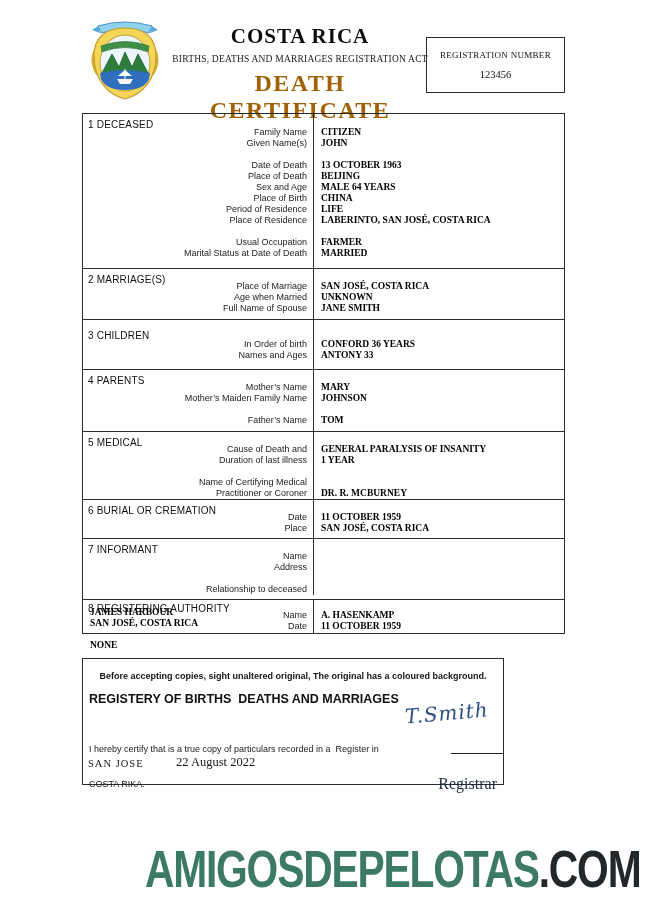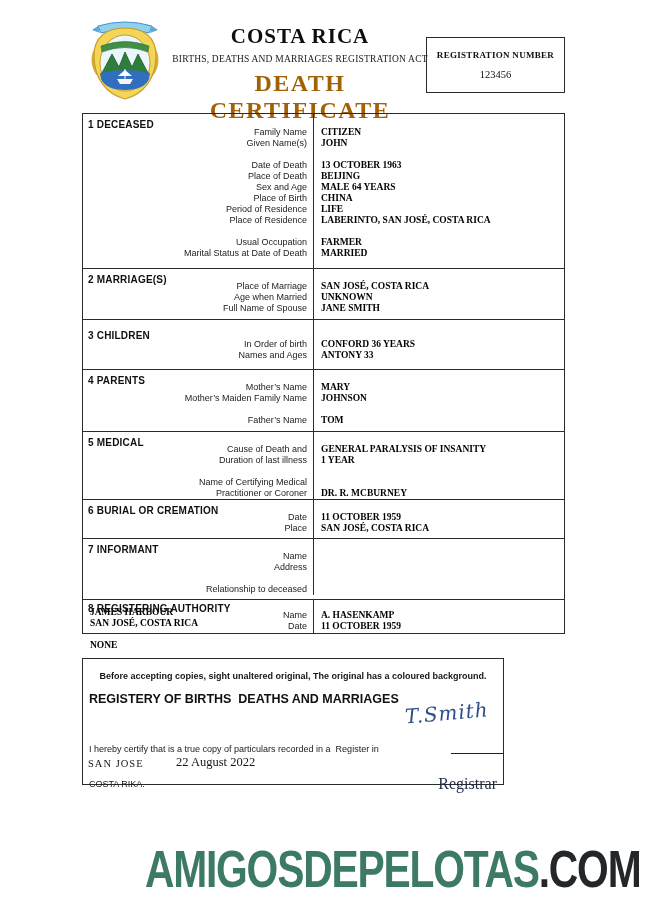--- a/index.html
+++ b/index.html
@@ -22,37 +22,37 @@
   }
   .doc-title {
     font-family:"Liberation Serif", serif; font-weight:bold; font-size:24px;
     letter-spacing:1.5px; margin-top:6px; color:#a16207;
   }
   .reg-box {
     position:absolute; left:426px; top:37px; width:139px; height:56px;
     border:1.2px solid #2b2b2b; text-align:center;
   }
   .reg-label {
-    font-family:"Liberation Serif", serif; font-weight:bold; font-size:9px;
+    font-family:"Liberation Serif", serif; font-weight:normal; font-size:9px;
     letter-spacing:0.3px; margin-top:12px;
   }
   .reg-number { font-family:"Liberation Serif", serif; font-size:10.5px; margin-top:9px; }
 
   
   .cert-table {
     position:absolute; left:82px; top:113px; width:483px;
     border:1.5px solid #2b2b2b;
   }
   .row { display:flex; }
   .row + .row { border-top:1px solid #2b2b2b; }
   .cell.left { width:231px; position:relative; border-right:1px solid #2b2b2b; }
   .cell.right { flex:1; }
   .sec-heading {
     position:absolute; top:5px; left:5px;
-    font-size:10px; font-weight:bold; color:#101010; letter-spacing:0.2px;
+    font-size:10px; font-weight:normal; color:#101010; letter-spacing:0.2px;
   }
   .lines { padding-top:12px; }
   .lines .line { height:11px; line-height:11px; white-space:pre; }
   .labels { text-align:right; padding-right:6px; font-size:9px; color:#1c1c1c; }
   .values {
     text-align:left; padding-left:7px;
     font-family:"Liberation Serif", serif; font-weight:bold; font-size:9.5px; color:#000;
   }
   .sec-0 { height:154px; } .sec-0 .lines { padding-top:13px; }
   .sec-1 { height:51px; }

